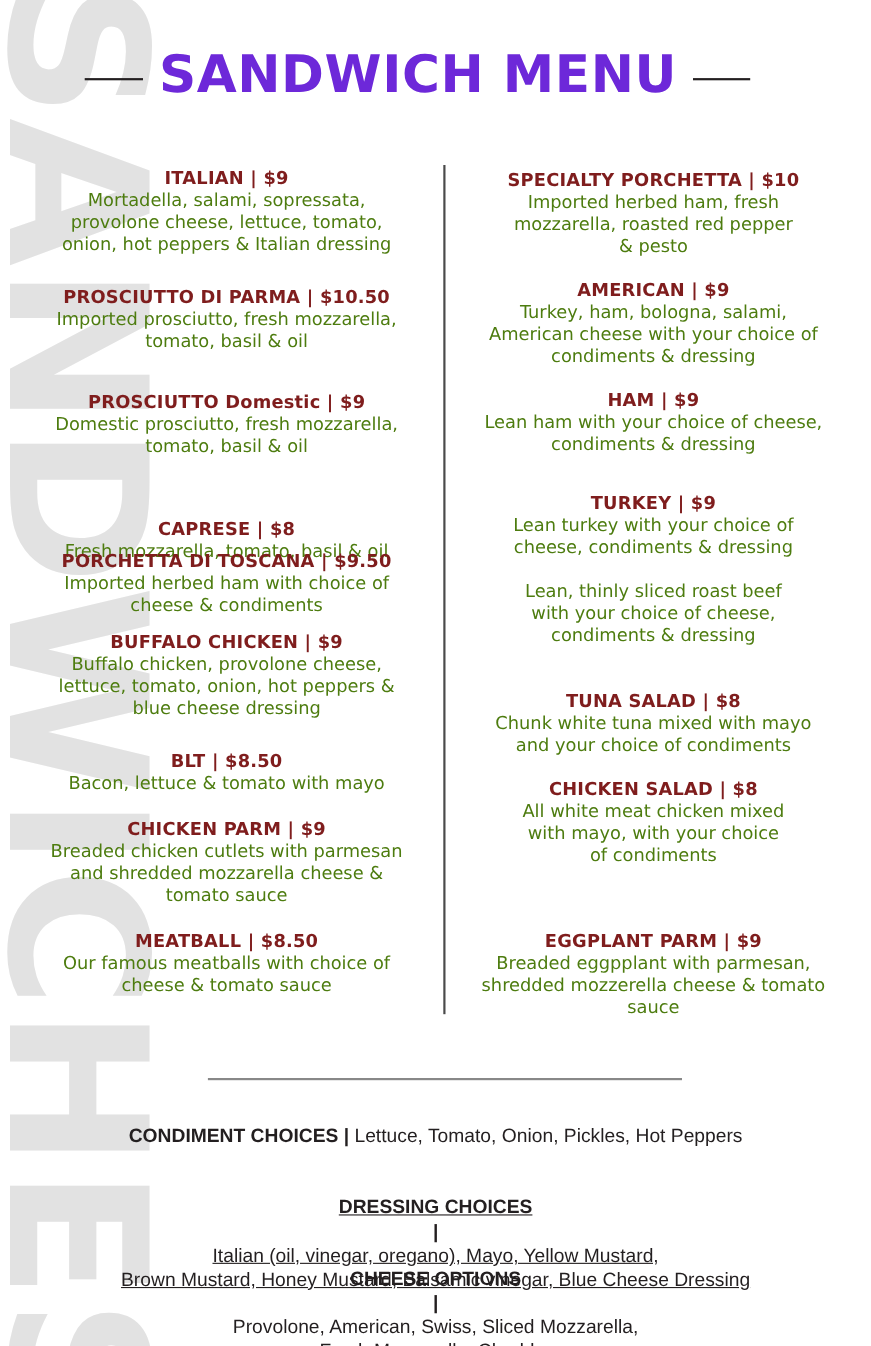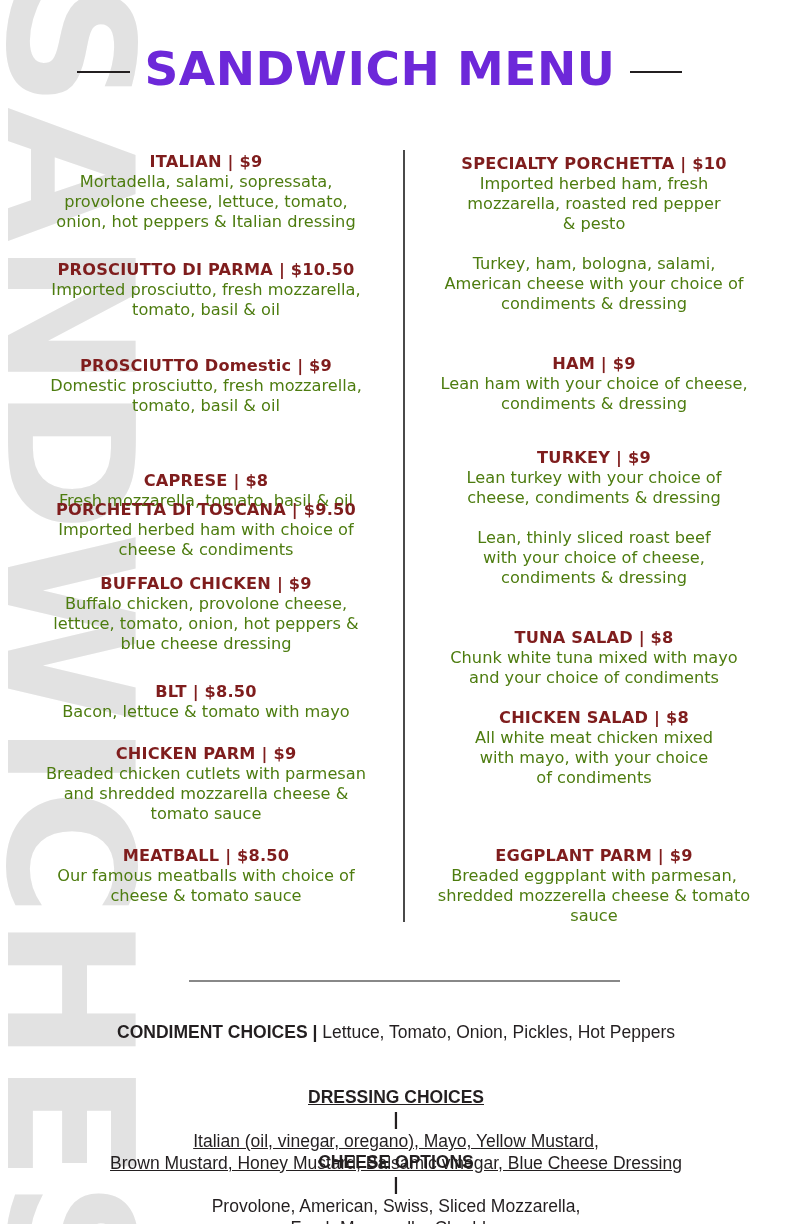--- a/index.html
+++ b/index.html
@@ -188,20 +188,21 @@
 <div class="divider"></div>
 
 <div class="col right" style="top:154px;">
   <div class="item" style="top:0px;">
     <div class="name">SPECIALTY PORCHETTA | $10</div>
     <div class="desc">Imported herbed ham, fresh
 mozzarella, roasted red pepper
 &amp; pesto</div>
   </div>
   <div class="item" style="top:100px;">
+    <div class="name">AMERICAN | $9</div>
     <div class="desc">Turkey, ham, bologna, salami,
 American cheese with your choice of
 condiments &amp; dressing</div>
   </div>
   <div class="item" style="top:200px;">
     <div class="name">HAM | $9</div>
     <div class="desc">Lean ham with your choice of cheese,
 condiments &amp; dressing</div>
   </div>
   <div class="item" style="top:294px;">

